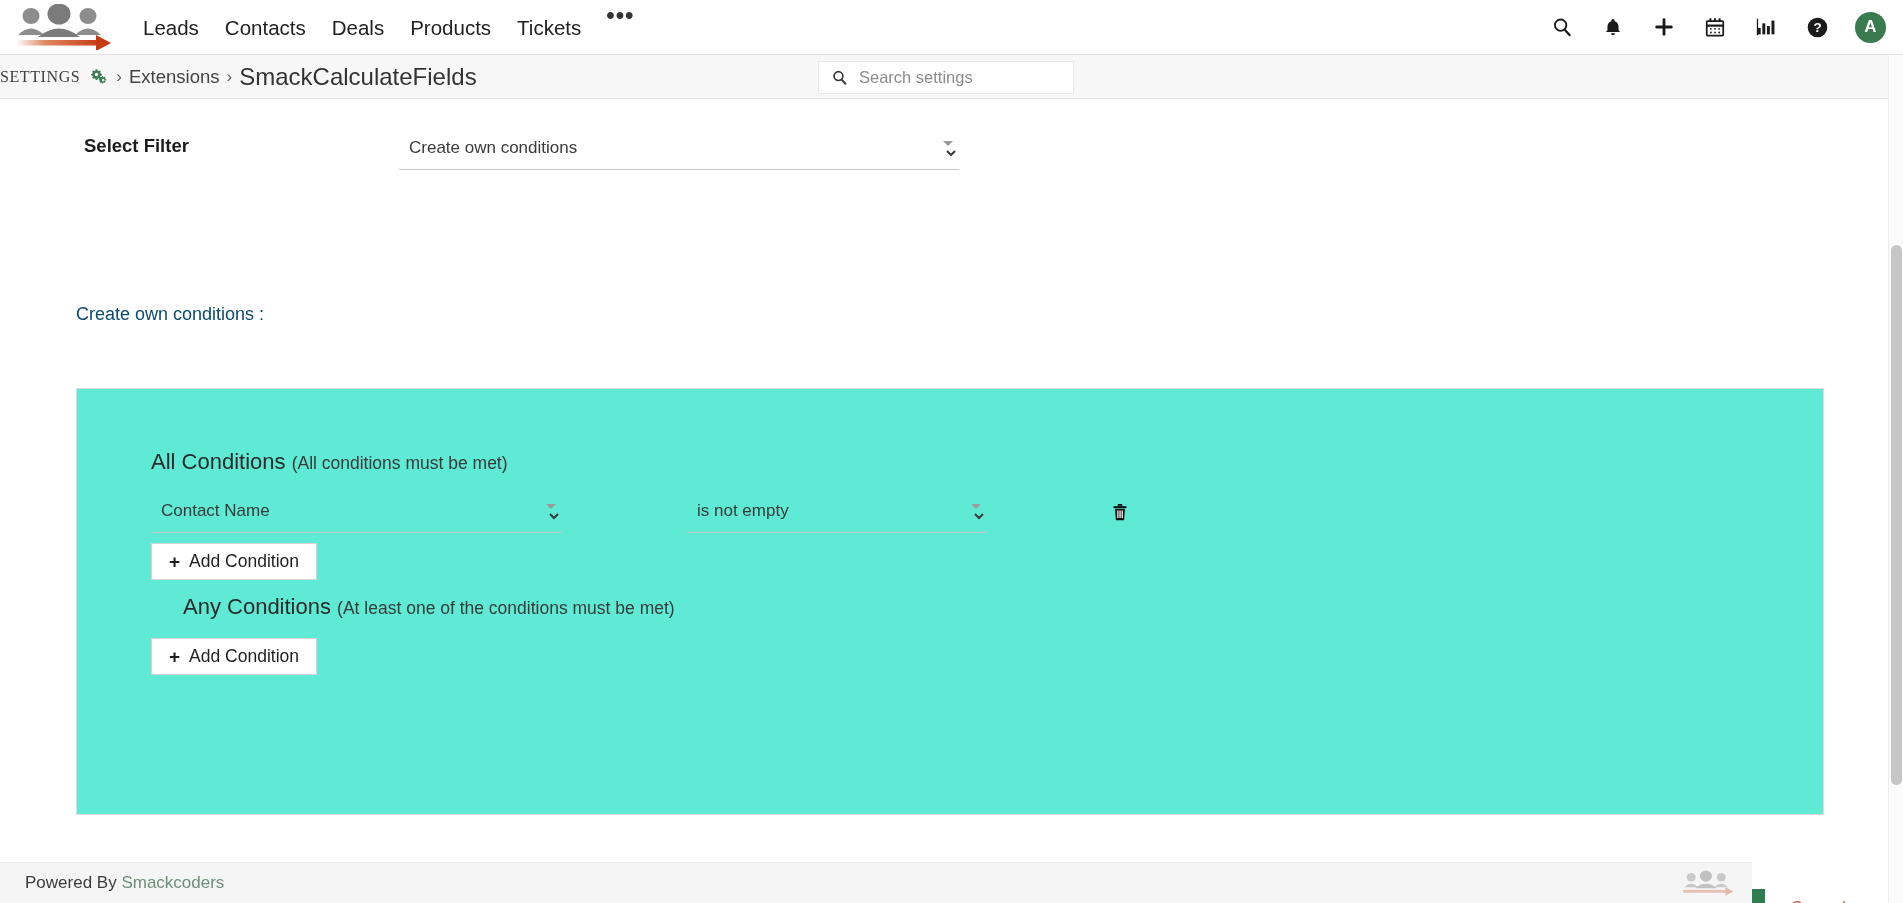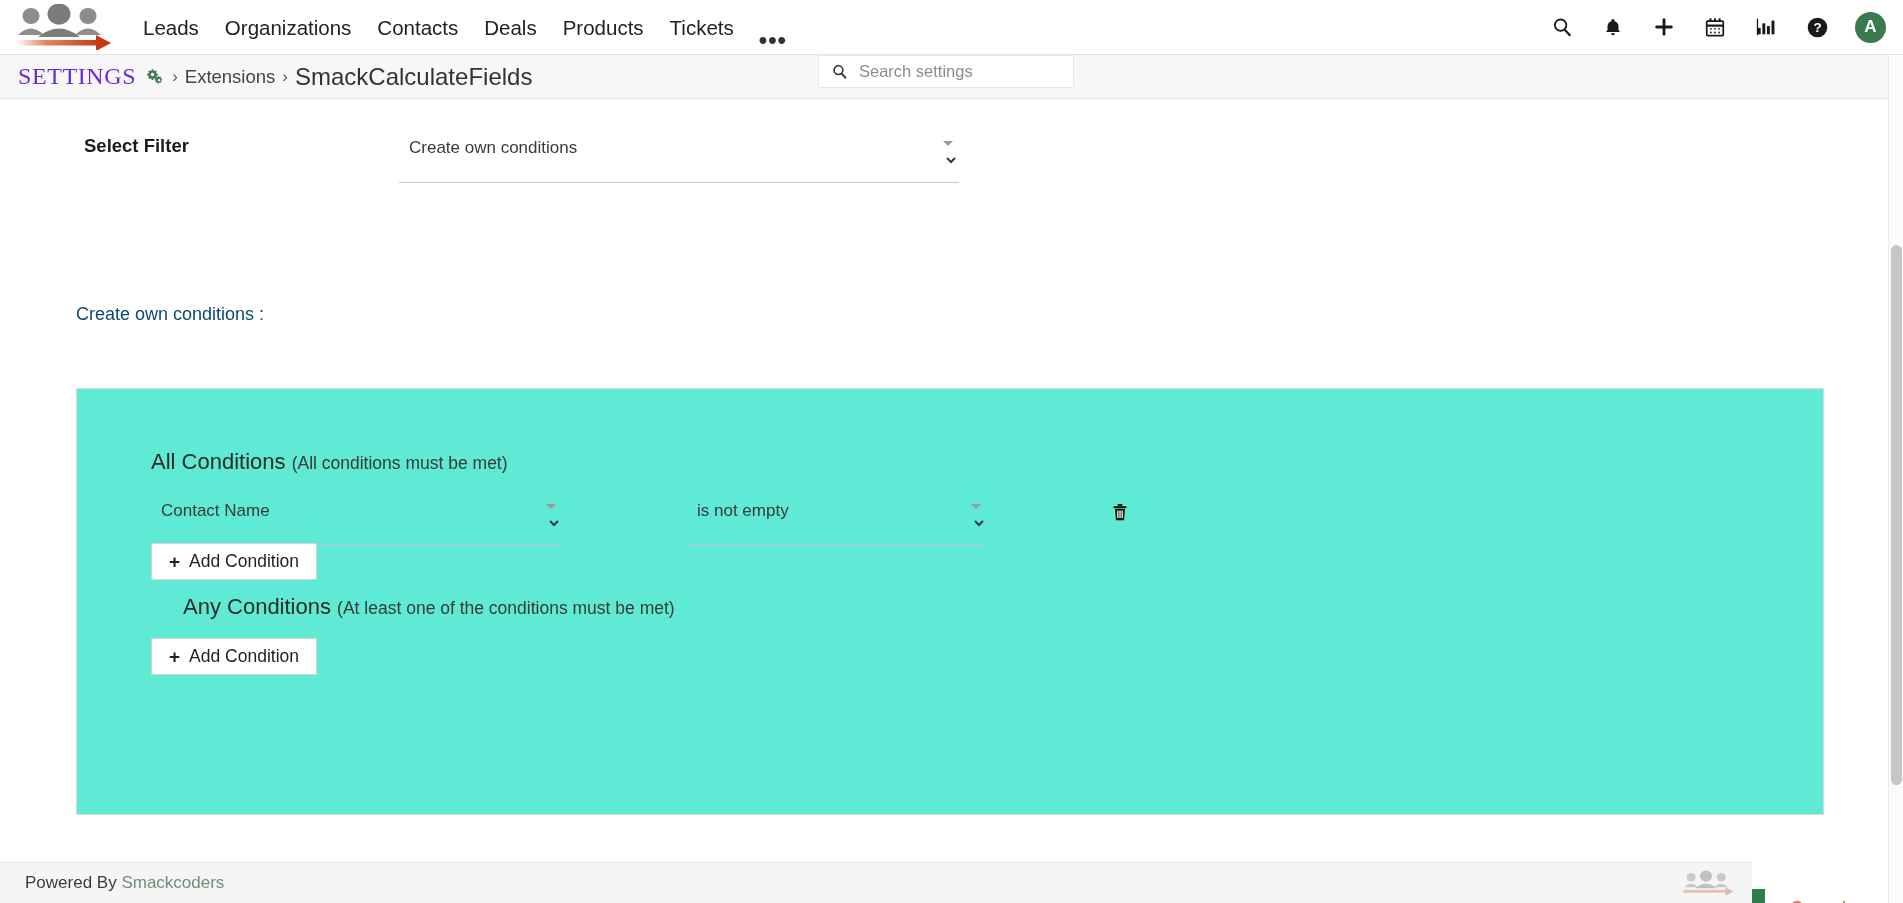--- a/index.html
+++ b/index.html
@@ -21,21 +21,21 @@
     border-bottom: 1px solid #e2e2e2;
   }
   .logo-wrap {
     width: 110px; height: 46px;
     margin-left: 6px;
     position: relative;
     flex: 0 0 auto;
   }
   .logo-wrap svg { display:block; }
 
-  .nav-links { display: flex; align-items: flex-end; margin-left: 14px; }
+  .nav-links { display: flex; align-items: flex-start; margin-left: 14px; }
   .nav-link {
     font-size: 20.5px;
     color: #222; 
     padding: 0 13px;
     cursor: pointer;
     line-height: 55px;
     white-space: nowrap;
   }
   .nav-more {
     font-size: 24px; color: #333; padding: 0 12px;
@@ -64,33 +64,32 @@
   
   #settingsbar {
     position: absolute; top: 55px; left: 0;
     width: 1903px; height: 44px;
     background: #f7f7f7;
     border-bottom: 1px solid #e4e4e4;
     display: flex; align-items: center;
   }
   .crumb-settings {
     font-family: "Liberation Serif", serif;
-    font-size: 24px;
-    color: #6d28d9;
+    font-size: 16px;
+    color: #404040;
     letter-spacing: .6px;
-    margin-left: 18px;
     cursor: pointer;
   }
   .gear-ico { margin-left: 10px; display:flex; align-items:center; color:#3f7d55; cursor:pointer;}
   .crumb-sep { color:#5a5a5a; font-size: 17px; margin: 0 7px; }
   .crumb-link { font-size: 18.5px; color:#444; cursor:pointer; }
   .crumb-cur  { font-size: 24px; color:#333; }
 
   .search-box {
-    position:absolute; left: 818px; top: 0;
+    position:absolute; left: 818px; top: 6px;
     width: 256px; height: 33px;
     background:#fff; border: 1px solid #e9e9e9;
     display:flex; align-items:center;
   }
   .search-box .s-ico { margin: 0 9px 0 12px; display:flex; align-items:center; color:#3b3b3b;}
   .search-box input {
     border:0; outline:0; flex:1; height:100%;
     font-size:16.5px; color:#444;
     font-family:"Liberation Sans", sans-serif;
     background: transparent;
@@ -100,21 +99,21 @@
   
   #content { position:absolute; top:99px; left:0; width:1692px; height:763px; background:#fff; }
 
   .filter-row { position:absolute; top: 26px; left:0; width: 100%; height: 40px; }
   .filter-label {
     position:absolute; left: 84px; top: 10px;
     font-size: 18.5px; font-weight: 700; color:#1c1c1c;
   }
   .sel-underline {
     position:absolute; border:0; border-bottom:1px solid #c8c8c8;
-    background:transparent; padding: 0 18px 24px 6px;
+    background:transparent; padding: 0 18px 11px 6px;
     font-size: 17px; color:#3a3a3a; outline:none;
     font-family:"Liberation Sans", sans-serif;
     cursor:pointer;
   }
   .sel-wrap { position:absolute; }
   .sel-wrap .caret {
     position:absolute; right: 6px; top: 4px;
     width:0;height:0;border-left:5px solid transparent;border-right:5px solid transparent;
     border-top:5px solid #9a9a9a; pointer-events:none;
   }
@@ -211,21 +210,20 @@
           <stop offset="100%" stop-color="#c53a11"></stop>
         </linearGradient>
       </defs>
       <rect x="10" y="36" width="83" height="5.5" fill="url(#arrgrad)"></rect>
       <path d="M90 31 L105 39 L90 47 z" fill="#c53a11"></path>
     </svg>
   </div>
 
   <div class="nav-links">
     <div class="nav-link">Leads</div>
-    <div class="nav-link">Organizations</div>
     <div class="nav-link">Contacts</div>
     <div class="nav-link">Deals</div>
     <div class="nav-link">Products</div>
     <div class="nav-link">Tickets</div>
     <div class="nav-more">•••</div>
   </div>
 
   <div class="nav-right">
     <div class="nav-ico">
       <svg width="22" height="22" viewBox="0 0 24 24" fill="none" stroke="currentColor" stroke-width="2">

